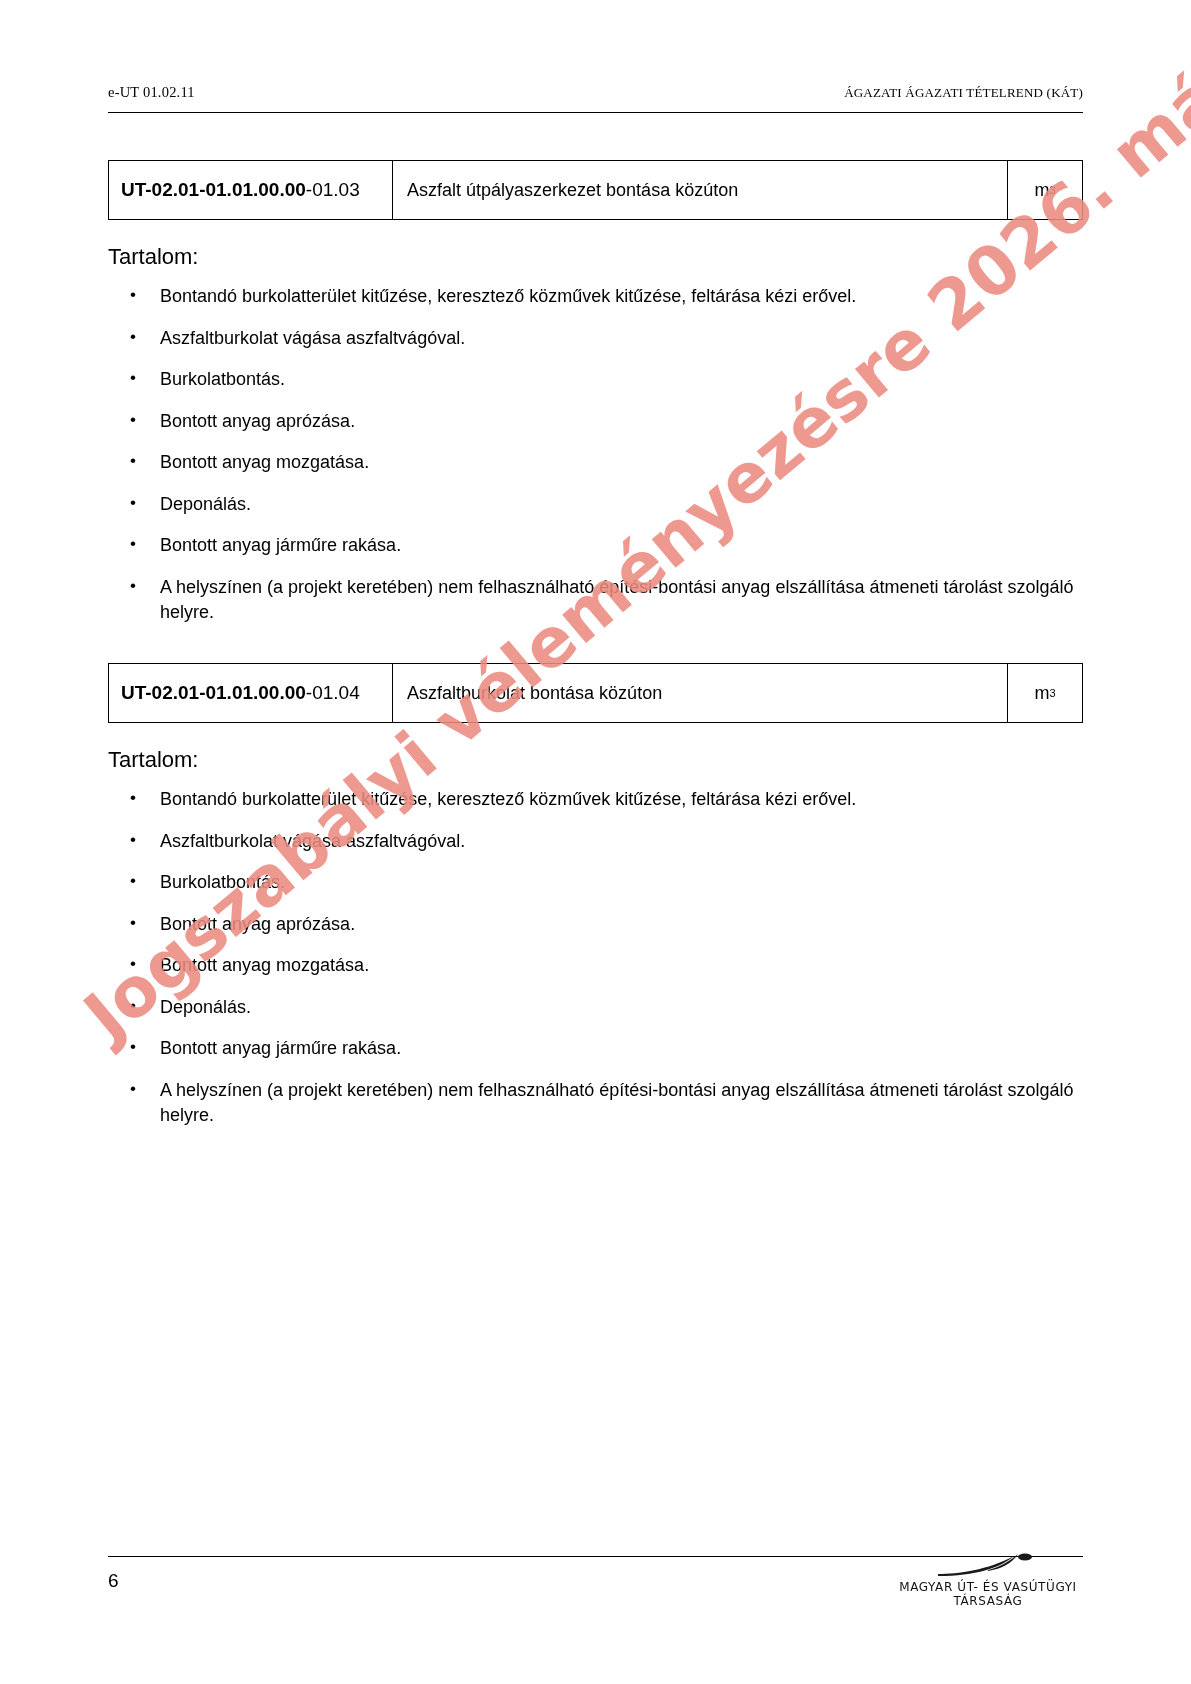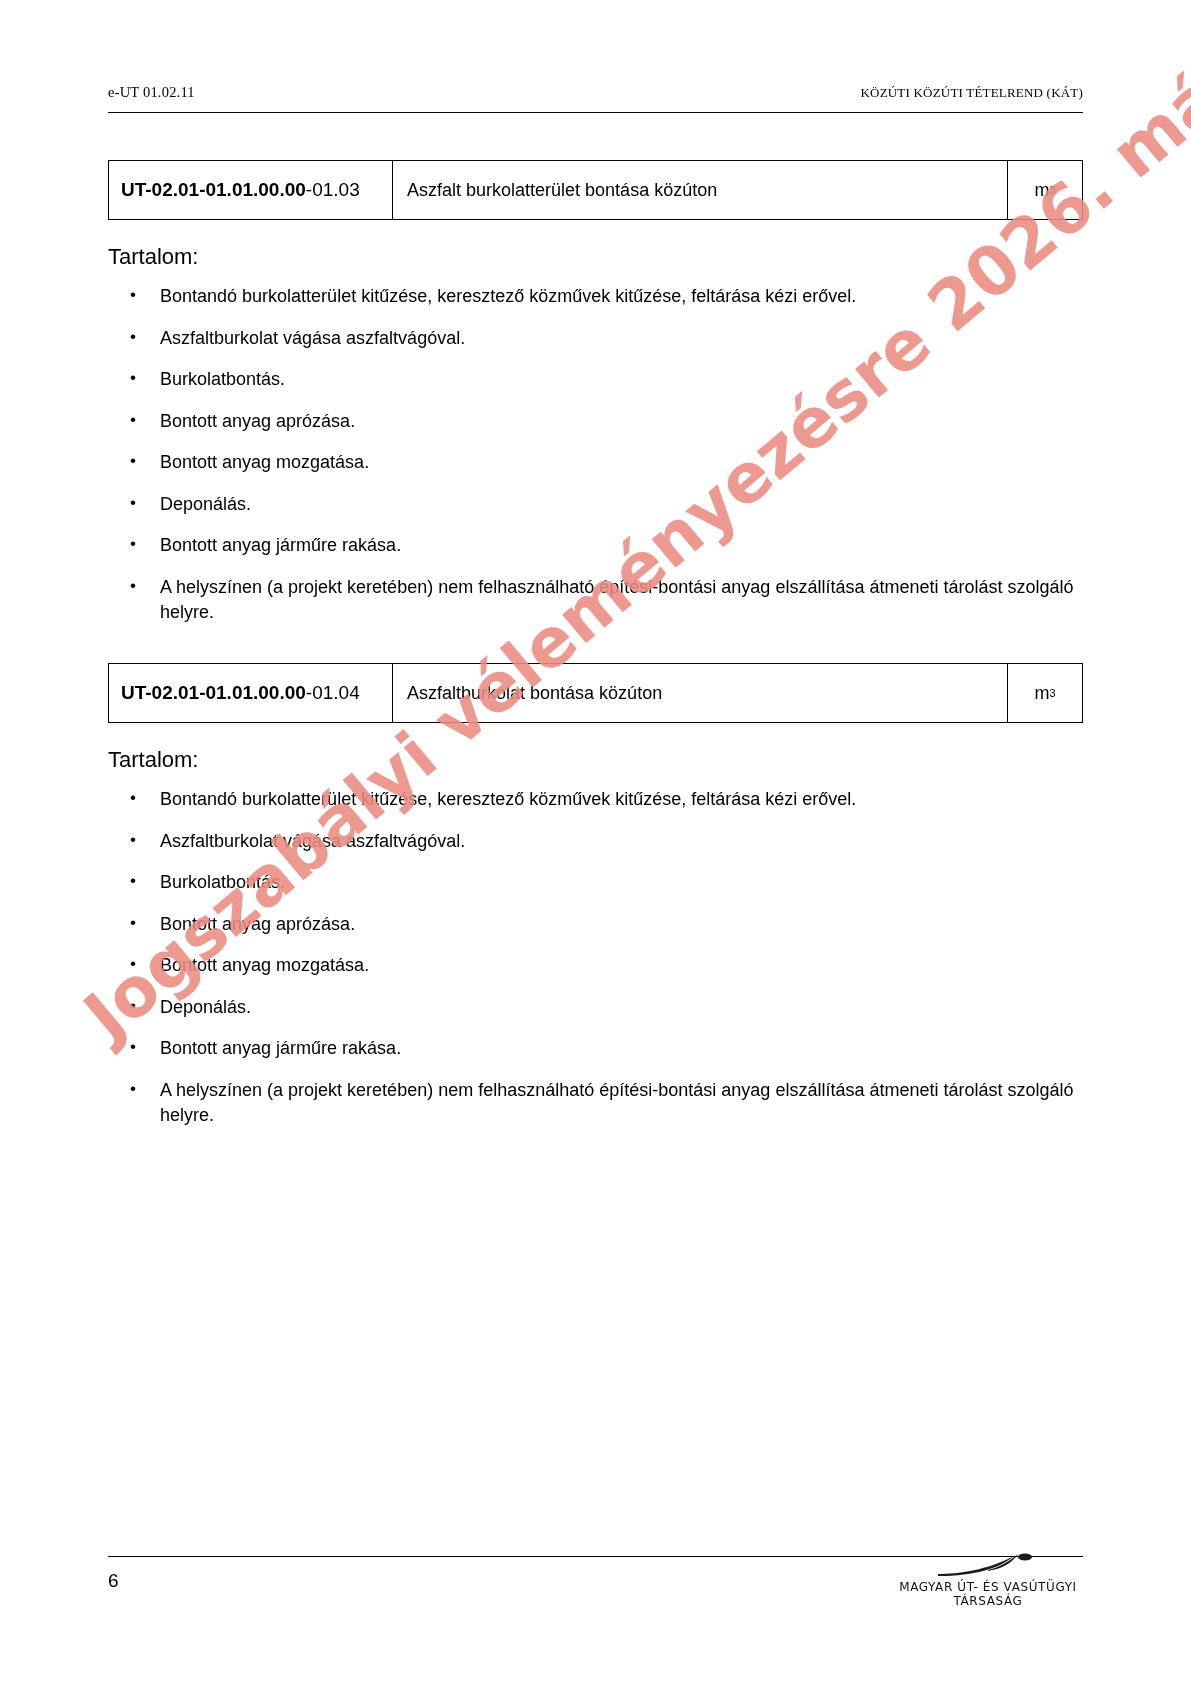--- a/index.html
+++ b/index.html
@@ -173,31 +173,31 @@
     font-family: "DejaVu Sans", sans-serif;
   }
 </style>
 </head>
 <body>
 
 <div class="page">
 
   <div class="header">
     <div class="header-left">e-UT 01.02.11</div>
-    <div class="header-right">KÖZÚTI KÖZÚTI TÉTELREND (KÁT)</div>
+    <div class="header-right">ÁGAZATI ÁGAZATI TÉTELREND (KÁT)</div>
   </div>
   <div class="header-rule"></div>
 
   <div class="item-block" style="top: 160px;">
     <div class="item-table">
       <div class="cell-code">
         <b>UT-02.01-01.01.00.00</b>
           <span>-01.03</span>
       </div>
-      <div class="cell-name">Aszfalt burkolatterület bontása közúton</div>
+      <div class="cell-name">Aszfalt útpályaszerkezet bontása közúton</div>
       <div class="cell-unit">
         <span>m</span>
           <sup>3</sup>
       </div>
     </div>
     <div class="tartalom-label">Tartalom:</div>
     <ul class="content-list">
       <li>Bontandó burkolatterület kitűzése, keresztező közművek kitűzése, feltárása kézi erővel.</li>
       <li>Aszfaltburkolat vágása aszfaltvágóval.</li>
       <li>Burkolatbontás.</li>

